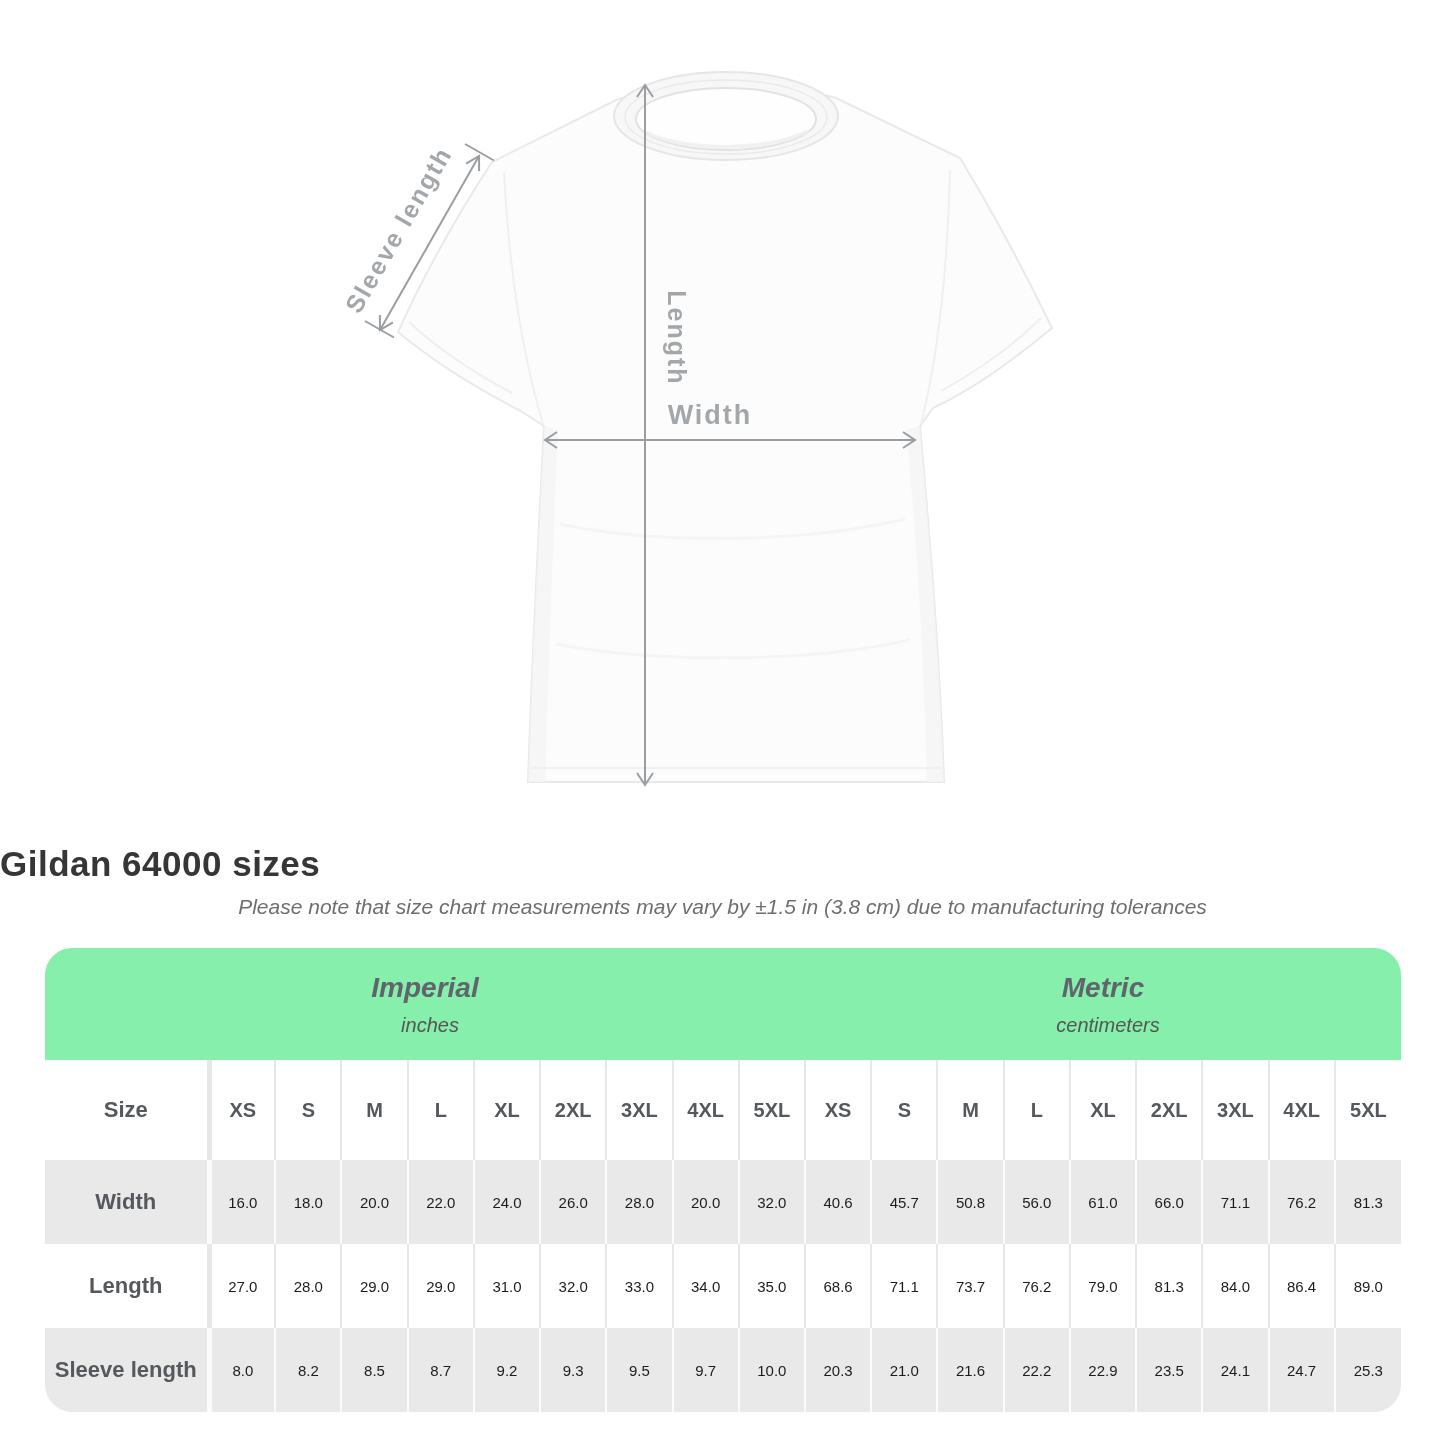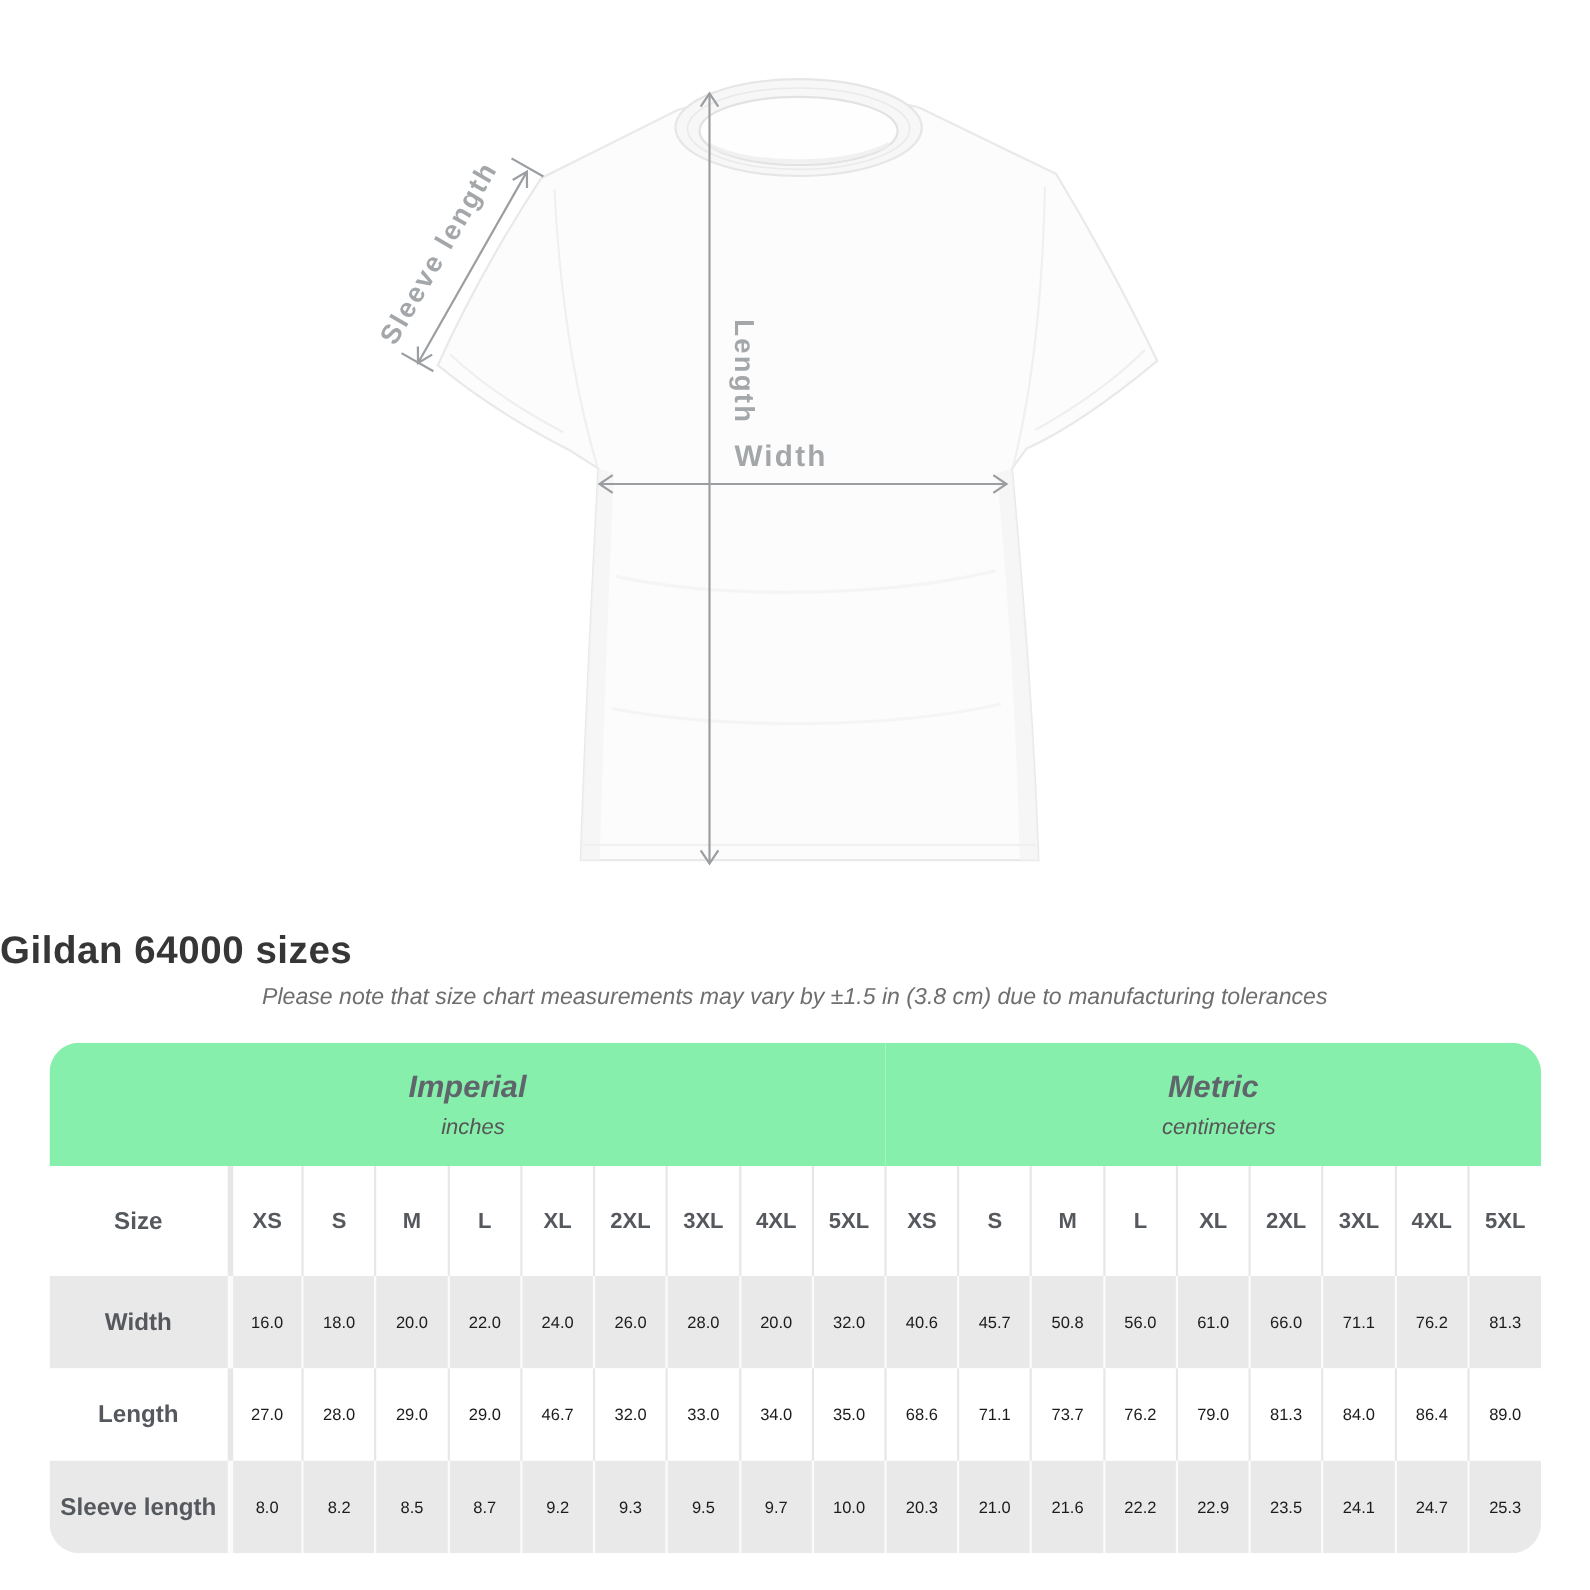--- a/index.html
+++ b/index.html
@@ -137,21 +137,21 @@
         <td>71.1</td>
         <td>76.2</td>
         <td>81.3</td>
       </tr>
       <tr class="row-white">
         <th class="rowlabel">Length</th>
         <td>27.0</td>
         <td>28.0</td>
         <td>29.0</td>
         <td>29.0</td>
-        <td>46.7</td>
+        <td>31.0</td>
         <td>32.0</td>
         <td>33.0</td>
         <td>34.0</td>
         <td>35.0</td>
         <td>68.6</td>
         <td>71.1</td>
         <td>73.7</td>
         <td>76.2</td>
         <td>79.0</td>
         <td>81.3</td>

